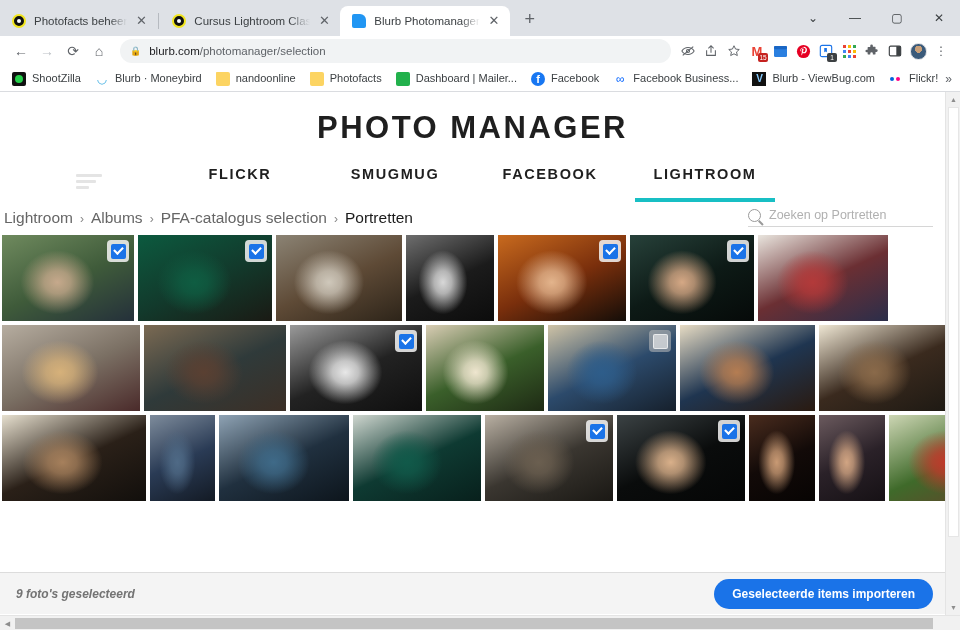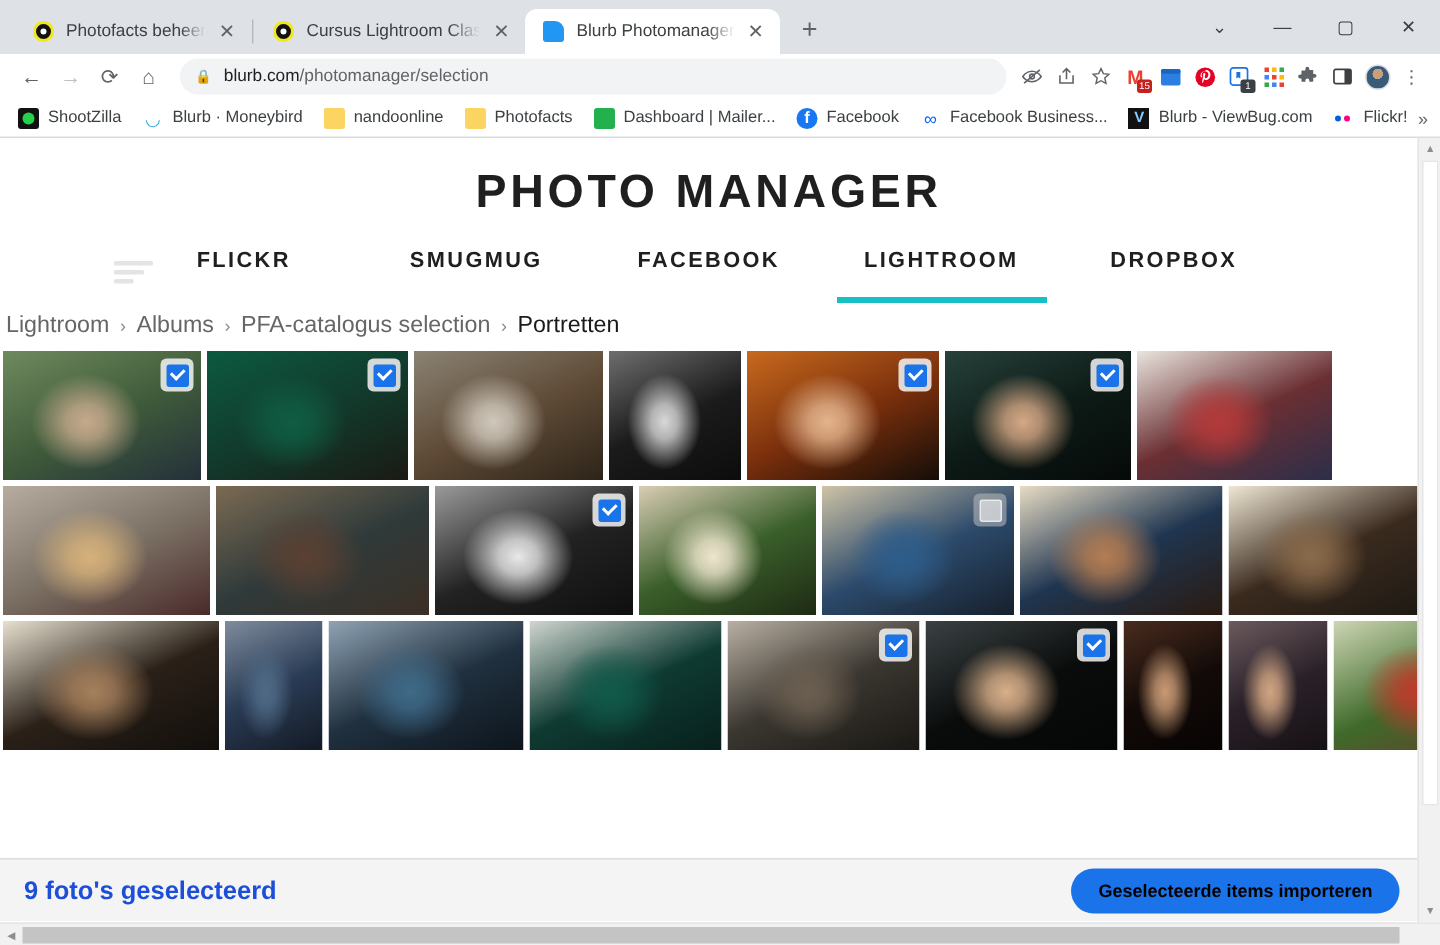--- a/index.html
+++ b/index.html
@@ -7,21 +7,21 @@
     width: 960px; height: 630px;
     overflow: hidden;
     font-family: "Liberation Sans", sans-serif;
     background: #fff;
   }
   .window { width: 960px; height: 630px; position: relative; background: #d9dde2; }
 
   
   .tabstrip {
     height: 36px; background: #dee1e6;
-    display: flex; align-items: flex-end; padding-left: 10px; position: relative;
+    display: flex; align-items: flex-end; padding-left: 0; position: relative;
   }
   .tab {
     height: 30px; display: flex; align-items: center;
     padding: 0 8px 0 12px; border-radius: 8px 8px 0 0;
     font-size: 11.5px; color: #3c4043; position: relative;
     max-width: 180px; min-width: 120px;
   }
   .tab.inactive { background: transparent; }
   .tab.active { background: #fff; }
   .tab .favicon { width: 14px; height: 14px; flex: 0 0 14px; margin-right: 8px; position: relative; }
@@ -194,23 +194,23 @@
   .chk.unchecked .box { background: rgba(235,235,235,.65); border: 1px solid rgba(255,255,255,.6); }
   .chk.unchecked .box::after { display: none; }
 
   
   .footer {
     position: absolute; left: 0; bottom: 0; width: 945px; height: 42px;
     background: #f4f4f4; border-top: 1px solid #dcdcdc;
     display: flex; align-items: center; justify-content: space-between;
     padding: 0 12px 0 16px;
   }
-  .footer .cnt { font-size: 17px; color: #1d4ed8; font-weight: bold; }
+  .footer .cnt { font-size: 12px; color: #737373; font-weight: bold; font-style: italic; }
   .importbtn {
-    background: #1a73e8; color: #000000; font-size: 12px; font-weight: bold;
+    background: #1a73e8; color: #ffffff; font-size: 12px; font-weight: bold;
     border-radius: 16px; padding: 8px 18px; border: none; white-space: nowrap;
   }
 
   
   .vscroll {
     position: absolute; right: 0; top: 92px; width: 15px; height: 523px;
     background: #f1f1f1; border-left: 1px solid #e4e4e4;
   }
   .vscroll .arrow { width: 15px; height: 15px; display: flex; align-items: center; justify-content: center; color: #8d8d8d; font-size: 7px; }
   .vscroll .arrow.bot { position: absolute; bottom: 0; left: 0; }
@@ -407,36 +407,36 @@
           
         </div>
         <div class="nav-item">
           <span>FACEBOOK</span>
           
         </div>
         <div class="nav-item active">
           <span>LIGHTROOM</span>
           <span class="bar"></span>
         </div>
-        <div class="nav-item">
-          <span>DROPBOX</span>
-          
-        </div>
       </div>
 
       <div class="crumbrow">
         <div class="crumbs">
           <span>Lightroom</span>
           <span class="sep">›</span>
           <span>Albums</span>
           <span class="sep">›</span>
           <span>PFA-catalogus selection</span>
           <span class="sep">›</span>
           <span class="cur">Portretten</span>
         </div>
+        <div class="searchbox">
+          <span class="mag"></span>
+          <span class="ph">Zoeken op Portretten</span>
+        </div>
       </div>
 
       <div class="grid">
           <div class="row">
             <div class="cell" title="Man in vest in park" style="width: 132px;">
               <div class="thumb" style="background: radial-gradient(45% 60% at 42% 55%, rgb(198, 169, 140) 0%, rgba(198, 169, 140, 0.8) 22%, transparent 62%), linear-gradient(155deg, rgb(111, 138, 94) 0%, rgb(63, 91, 58) 52%, rgb(36, 48, 58) 100%);"></div>
               <div class="chk">
                 <div class="box"></div>
               </div>
             </div>

